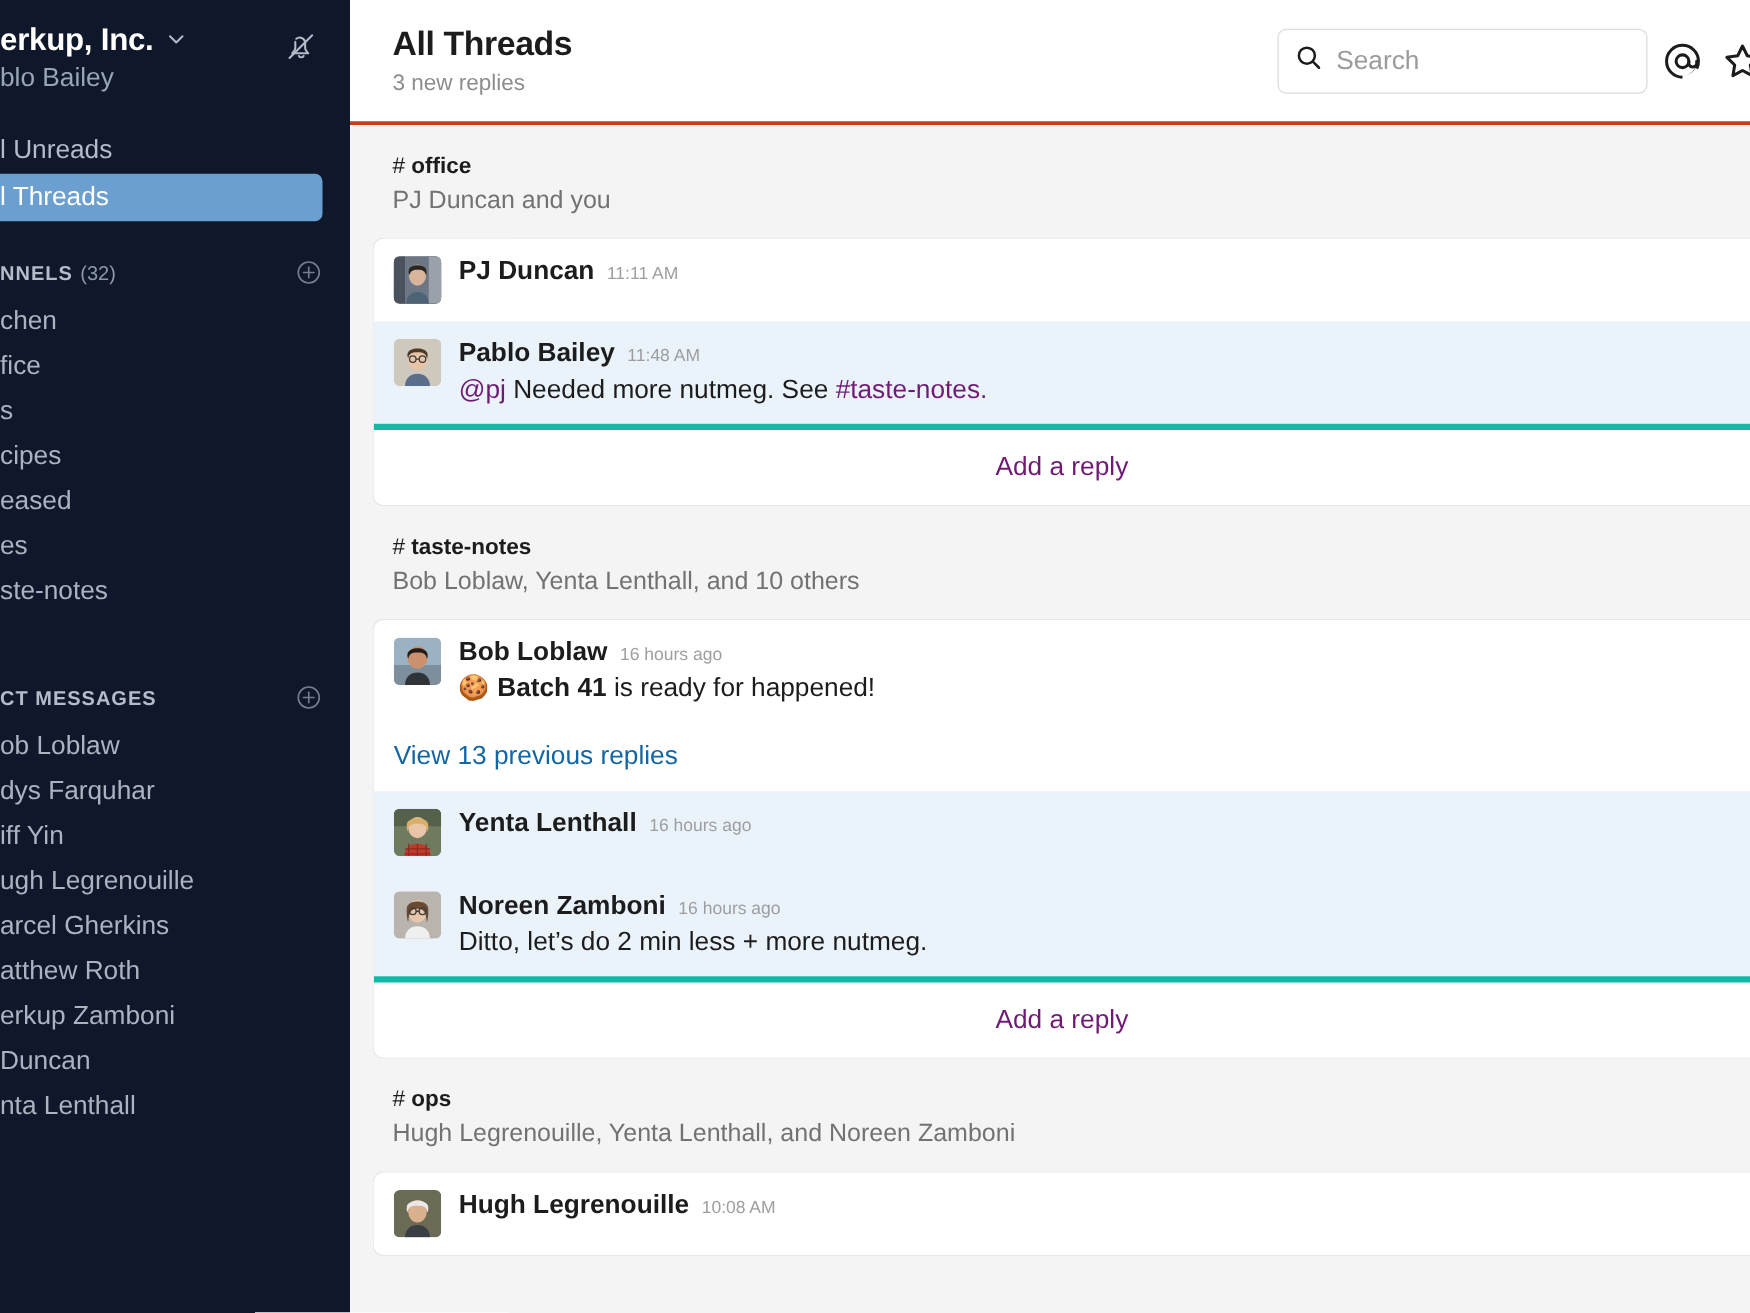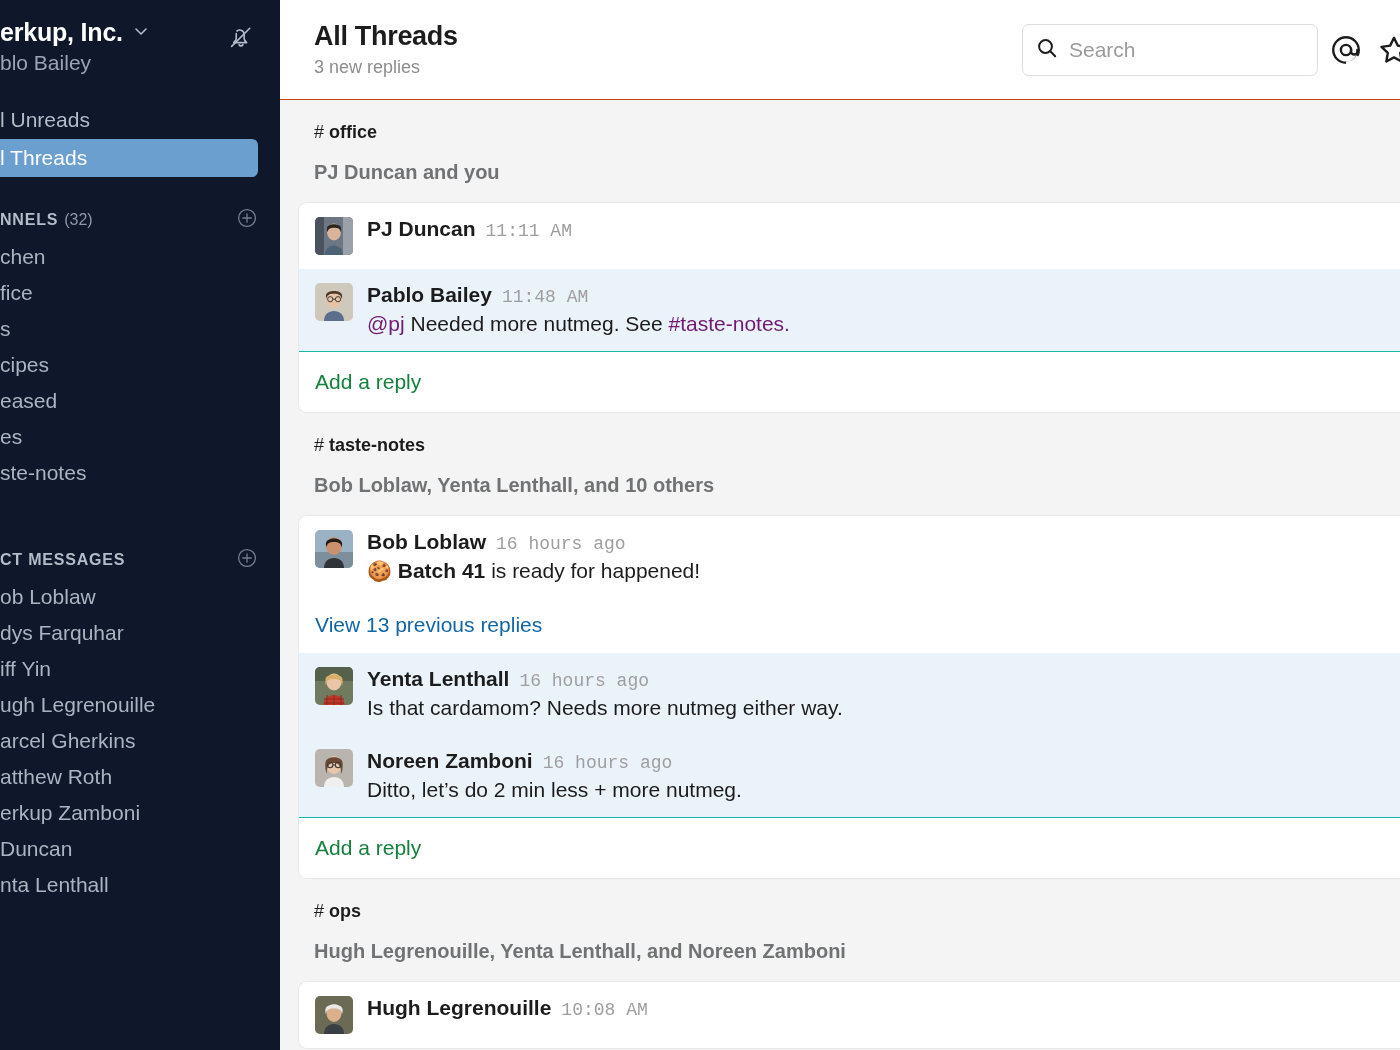--- a/index.html
+++ b/index.html
@@ -70,21 +70,21 @@
 
   
   .main {
     flex: 1 1 auto; height: 1050px;
     background: #f4f4f4;
     display: flex; flex-direction: column;
     overflow: hidden;
   }
   .topbar {
     height: 100px; flex: 0 0 100px; background: #ffffff;
-    border-bottom: 1px solid #c2410c;
+    border-bottom: 3px solid #c2410c;
     display: flex; align-items: center;
     padding: 0 0 0 34px;
     position: relative;
   }
   .topbar-titles { display: flex; flex-direction: column; justify-content: center; }
   .topbar-title { font-size: 27px; font-weight: bold; color: #1d1c1d; letter-spacing: -0.3px; }
   .topbar-sub { font-size: 18px; color: #8d8d8d; margin-top: 5px; }
   .topbar-right {
     margin-left: auto; display: flex; align-items: center; gap: 0px;
     padding-right: 0;
@@ -100,50 +100,50 @@
   }
   .search-input::placeholder { color: #9b9b9b; }
   .icon-btn { width: 56px; height: 56px; display: flex; align-items: center; justify-content: center; }
 
   .scroll-area { flex: 1 1 auto; overflow: hidden; }
 
   .thread-group { padding-top: 22px; }
   .thread-head { padding: 0 0 0 34px; }
   .thread-chan { font-size: 18px; font-weight: bold; color: #1d1c1d; }
   .thread-chan .hash { font-weight: normal; color: #1d1c1d; }
-  .thread-members { font-size: 20px; color: #717274; margin-top: 18px; font-weight: bold; }
+  .thread-members { font-size: 20px; color: #717274; margin-top: 6px; }
 
   .card {
     background: #ffffff; border-radius: 9px;
     margin: 18px 0 0 18px; margin-left: 18px;
     width: calc(100% - 18px);
     border: 1px solid #e8e8e8; border-right: none;
     border-top-right-radius: 0; border-bottom-right-radius: 0;
     overflow: hidden;
   }
   .msg { display: flex; padding: 14px 12px 14px 16px; }
   .msg.unread { background: #eaf2fa; }
   .avatar {
     width: 38px; height: 38px; flex: 0 0 38px; border-radius: 5px;
     margin-right: 14px; background-size: cover; background-position: center;
     overflow: hidden; position: relative;
   }
   .msg-body { flex: 1 1 auto; min-width: 0; }
   .msg-meta { display: flex; align-items: baseline; }
   .msg-author { font-size: 21px; font-weight: bold; color: #1d1c1d; }
-  .msg-time { font-size: 18px; color: #9e9ea0; margin-left: 10px; font-family: Liberation Mono, monospace; }
+  .msg-time { font-size: 14px; color: #9e9ea0; margin-left: 10px; }
   .msg-text { font-size: 21px; color: #1d1c1d; margin-top: 4px; line-height: 1.25; }
   .msg-text .lnk { color: #701a75; }
   .msg-text b { font-weight: bold; }
   .emoji { font-size: 20px; }
 
   .view-prev { padding: 14px 16px 16px 16px; font-size: 21px; color: #1266a6; }
   .add-reply {
-    padding: 18px 16px; font-size: 21px; color: #15803d;
-    border-top: 1px solid #14b8a6; background: #fff;
+    padding: 18px 16px; font-size: 21px; color: #701a75;
+    border-top: 5px solid #14b8a6; background: #fff; text-align: center;
   }
 </style>
 </head>
 <body>
 
 <div id="app">
 
   <div class="sidebar">
     <div class="sb-inner">
 
@@ -396,21 +396,20 @@
                     <line x1="9" y1="36" x2="29" y2="36"></line>
                 </g>
                 <path d="M10.5 12c1-6 16-6 17 0 .4 3 0 5.5-.6 6.6-.5-4.6-1.6-6.6-7.9-6.6s-7.4 2-7.9 6.4c-.6-1.2-1-3.6-.6-6.4z" fill="#d9b06a"></path>
               </svg>
             </div>
             <div class="msg-body">
               <div class="msg-meta">
                 <span class="msg-author">Yenta Lenthall</span>
                 <span class="msg-time">16 hours ago</span>
               </div>
-              <div class="msg-text">Is that cardamom? Needs more nutmeg either way.</div>
             </div>
           </div>
           <div class="msg unread">
             <div class="avatar">
               <svg width="38" height="38" viewBox="0 0 38 38">
                 <rect width="38" height="38" fill="#b9b5ae"></rect>
                 <ellipse cx="19" cy="16" rx="7.5" ry="9" fill="#e8c6ab"></ellipse>
                 <path d="M9 38c0-6.5 4.5-10 10-10s10 3.5 10 10z" fill="#efefef"></path>
                 <path d="M10.5 13c1-6.5 16-6.5 17 0 .5 4 0 9-1 12-.6-4.5-.6-11-7.5-11s-6.9 6.5-7.5 11c-1-3-1.5-8-1-12z" fill="#6b4a33"></path>
                 <g stroke="#3c3c3c" stroke-width="1.1" fill="none">

